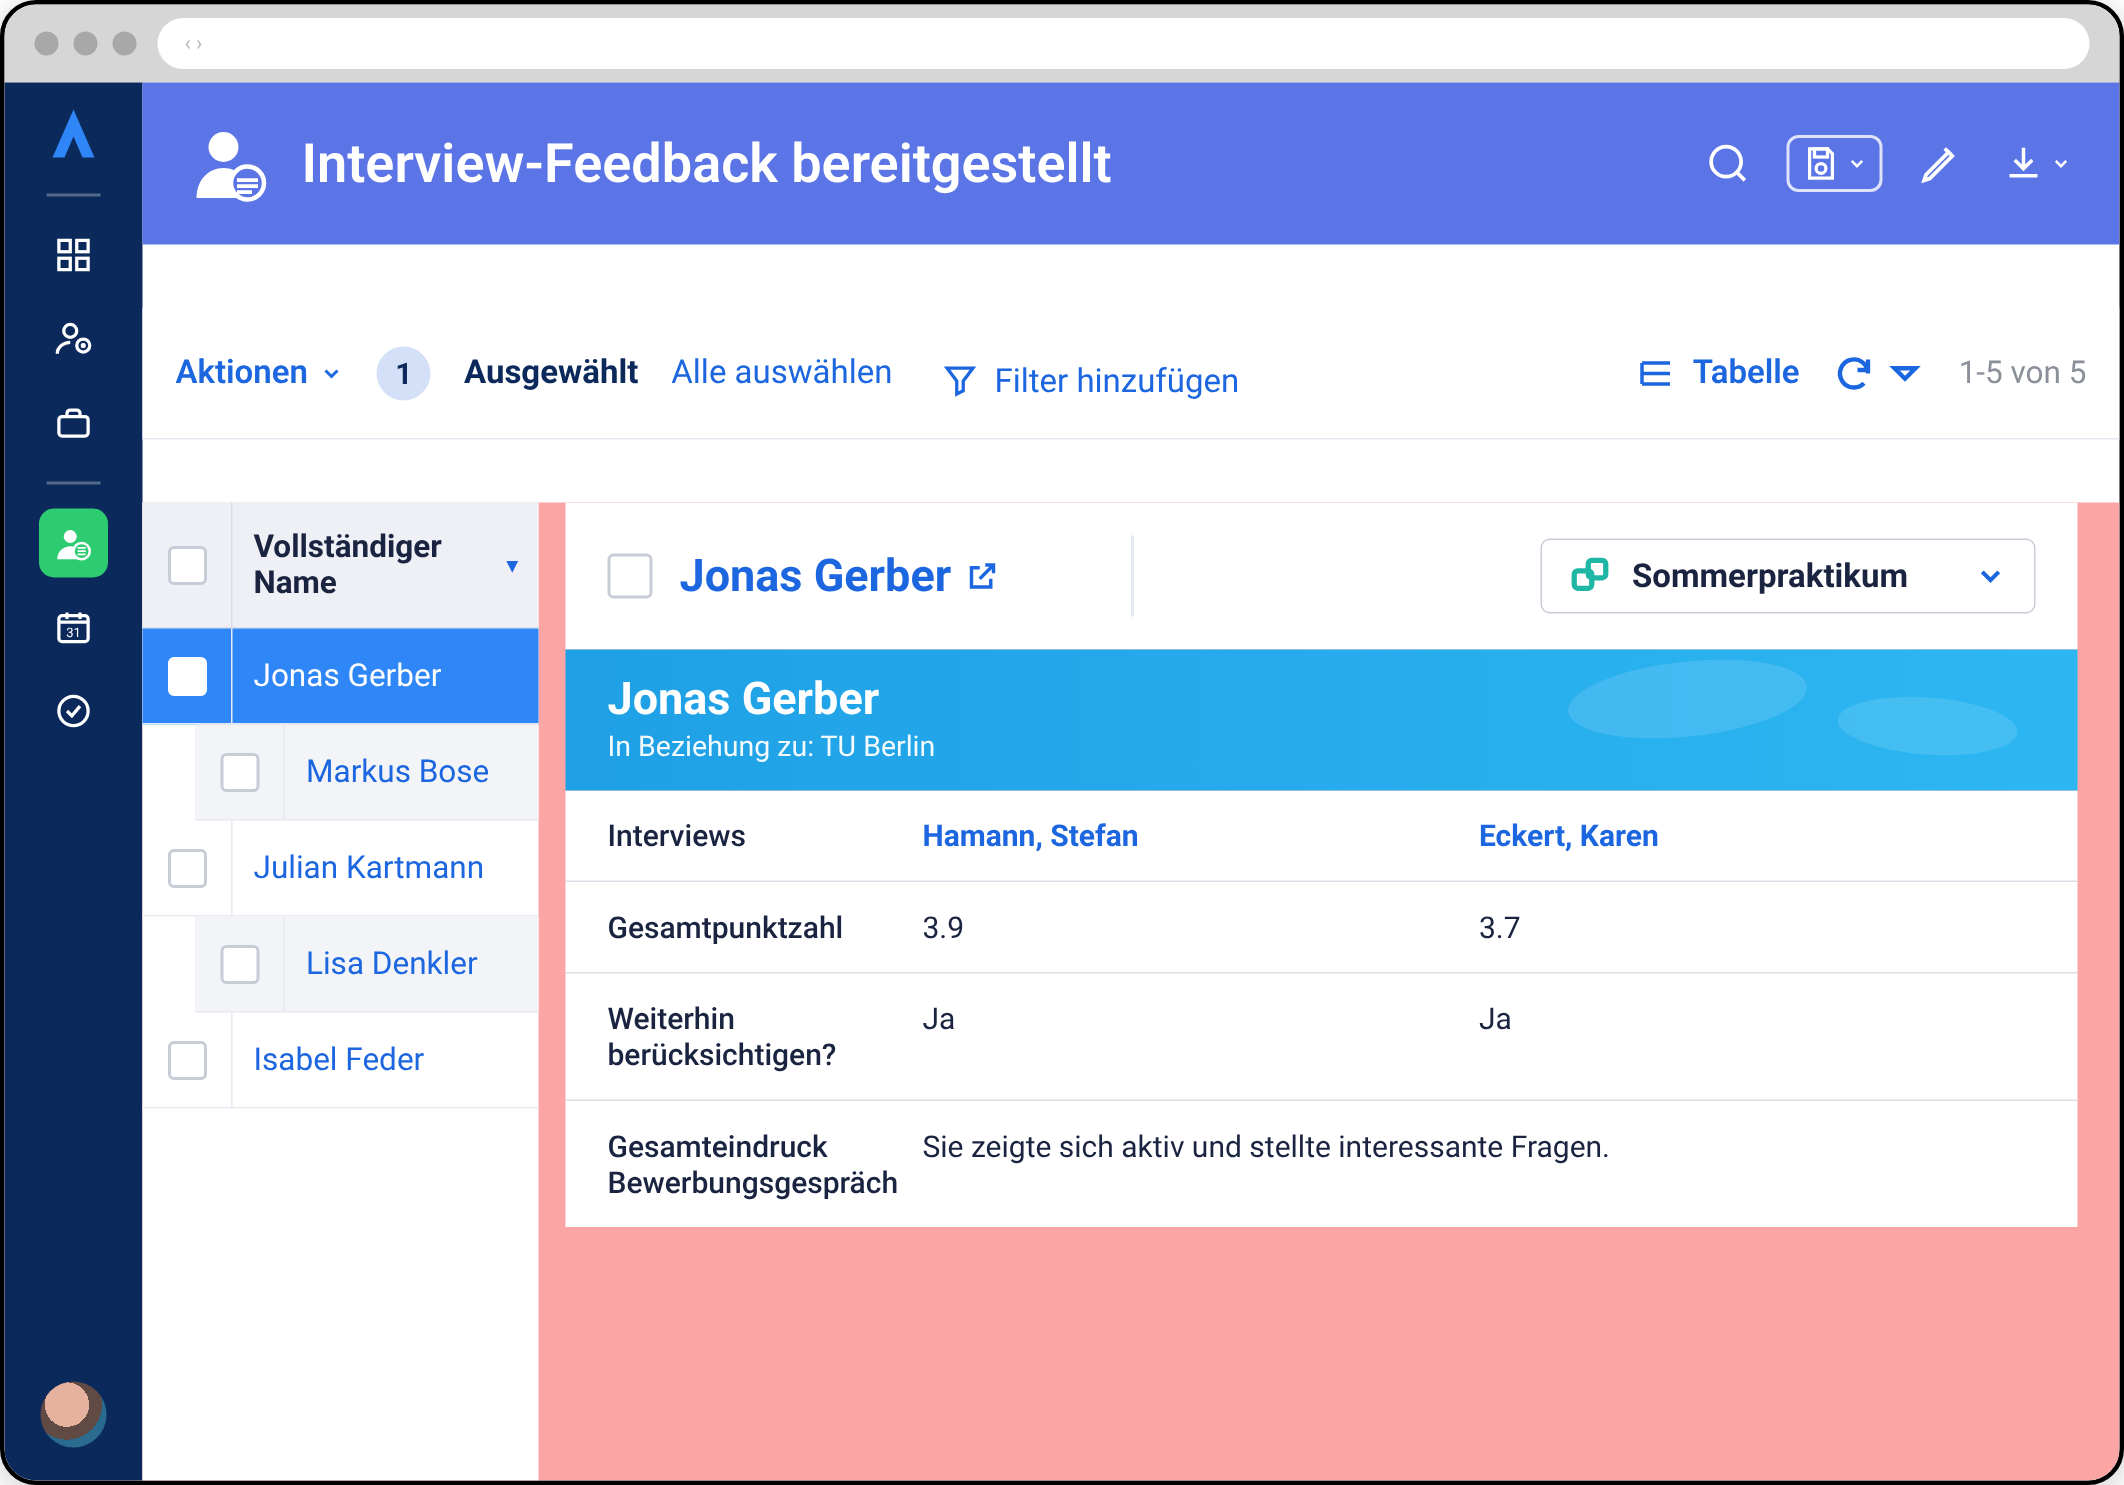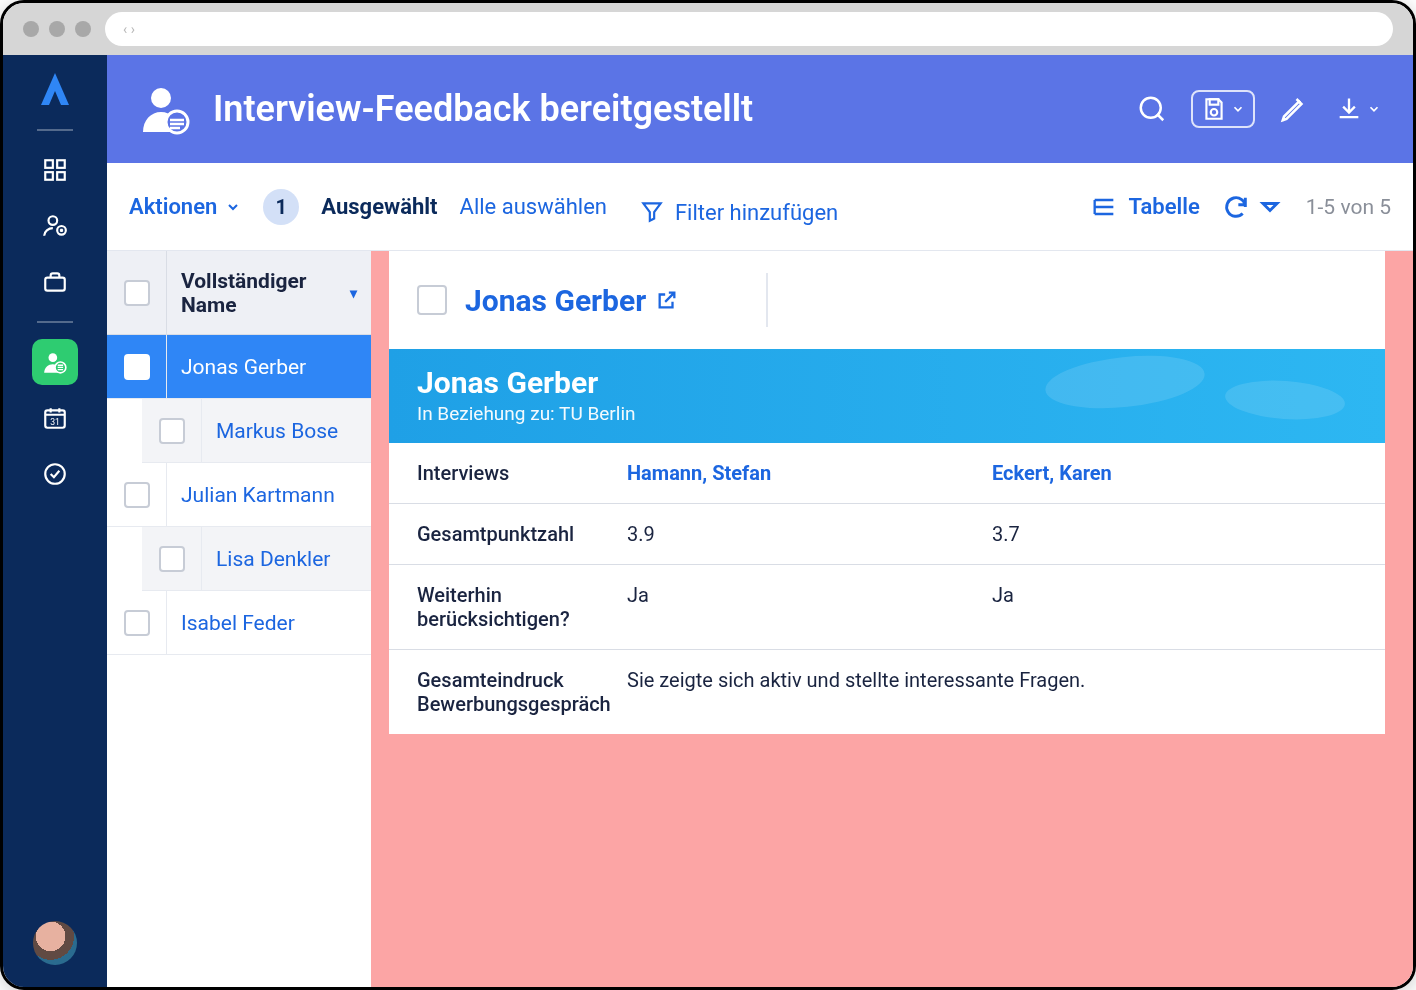--- a/index.html
+++ b/index.html
@@ -27,41 +27,41 @@
   flex: 1; height: 34px; background: #fff; border-radius: 17px;
   display: flex; align-items: center; padding: 0 18px; color: #b9b9b9;
 }
 .nav-arrows { display: flex; gap: 6px; font-size: 14px; color: #b9b9b9; }
 
 
 .app { flex: 1; display: flex; min-height: 0; }
 
 
 .nav {
-  width: 104px; background: #0b2a5b;
+  width: 92px; background: #0b2a5b;
   display: flex; flex-direction: column; align-items: center;
   padding-top: 14px; gap: 10px;
 }
 .nav-logo { width: 40px; height: 40px; display: flex; align-items:center; justify-content:center; margin-bottom: 4px; }
 .nav-sep { width: 36px; height: 2px; background: rgba(255,255,255,.3); margin: 6px 0; }
 .nav-item {
   width: 46px; height: 46px; border-radius: 10px;
   display: flex; align-items: center; justify-content: center;
   color: #fff; cursor: pointer;
 }
 .nav-item.active { background: #2ecc71; }
 .nav-item svg { width: 26px; height: 26px; }
 .nav-avatar {
   margin-top: auto; margin-bottom: 22px;
   width: 44px; height: 44px; border-radius: 50%;
   background: radial-gradient(circle at 40% 35%, #e7b1a0 0 38%, #614a43 38% 60%, #2a6b8f 60% 100%);
 }
 
 
-.content { flex: 1; display: flex; flex-direction: column; min-width: 0; }
+.content { flex: 1; display: flex; flex-direction: column; min-width: 0; gap: 42px; }
 
 
 .header {
   background: #5b74e6; color: #fff; height: 108px;
   display: flex; align-items: center; padding: 0 30px; gap: 22px;
 }
 .header-icon { width: 54px; height: 54px; }
 .header-title { font-size: 36px; font-weight: 600; flex: 1; }
 .header-actions { display: flex; align-items: center; gap: 20px; }
 .header-actions .hbtn {
@@ -365,20 +365,30 @@
         <div class="detail-panel">
           <div class="detail-top">
             <div class="checkbox"></div>
             <div class="detail-name">
               <span>Jonas Gerber</span>
               <svg class="open-icon" viewBox="0 0 24 24" fill="none" stroke="#1c66e0" stroke-width="2.5">
                   <path d="M14 4h6v6M20 4L10 14M18 14v6H4V6h6"></path>
                 </svg>
             </div>
             <div class="detail-top-sep"></div>
+            <div class="job-pill">
+              <svg class="link-icon" viewBox="0 0 24 24" fill="none" stroke="#1fb6a6" stroke-width="3">
+                  <rect x="3" y="9" width="10" height="10" rx="2"></rect>
+                  <rect x="11" y="3" width="10" height="10" rx="2"></rect>
+                </svg>
+              <span>Sommerpraktikum</span>
+              <svg class="chev" viewBox="0 0 24 24" fill="none" stroke="#1c66e0" stroke-width="3">
+                  <path d="M6 9l6 6 6-6"></path>
+                </svg>
+            </div>
           </div>
 
           <div class="candidate-banner">
             <div class="cand-name">Jonas Gerber</div>
             <div class="cand-sub">In Beziehung zu: TU Berlin</div>
           </div>
 
           <div class="detail-table">
             <div class="dt-row">
               <div class="dt-label">Interviews</div>

